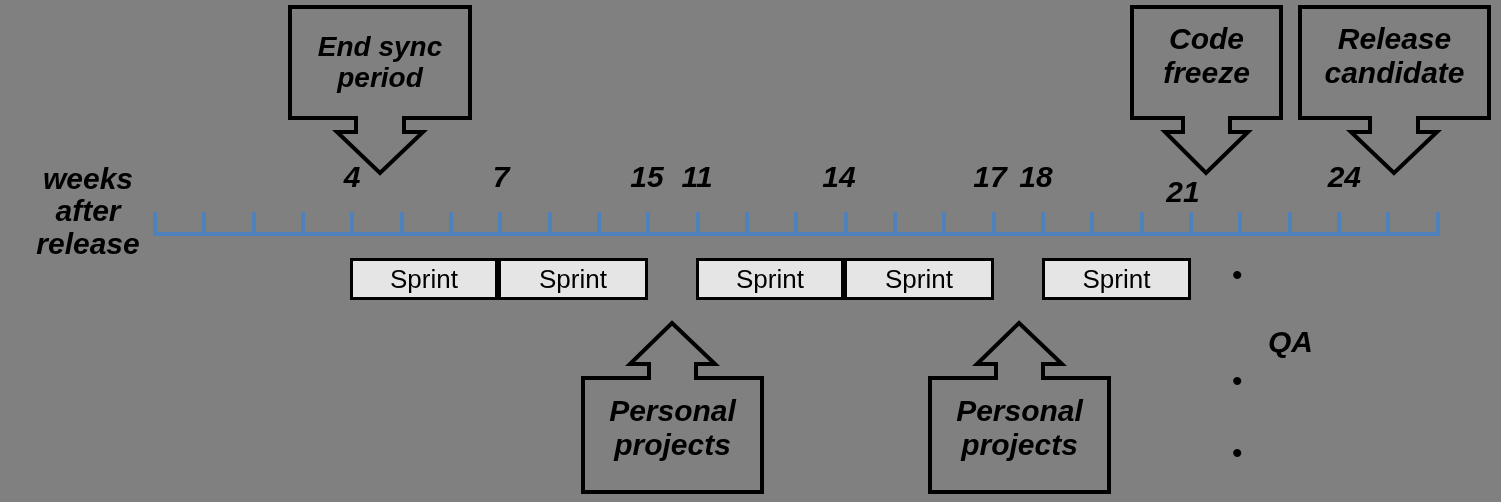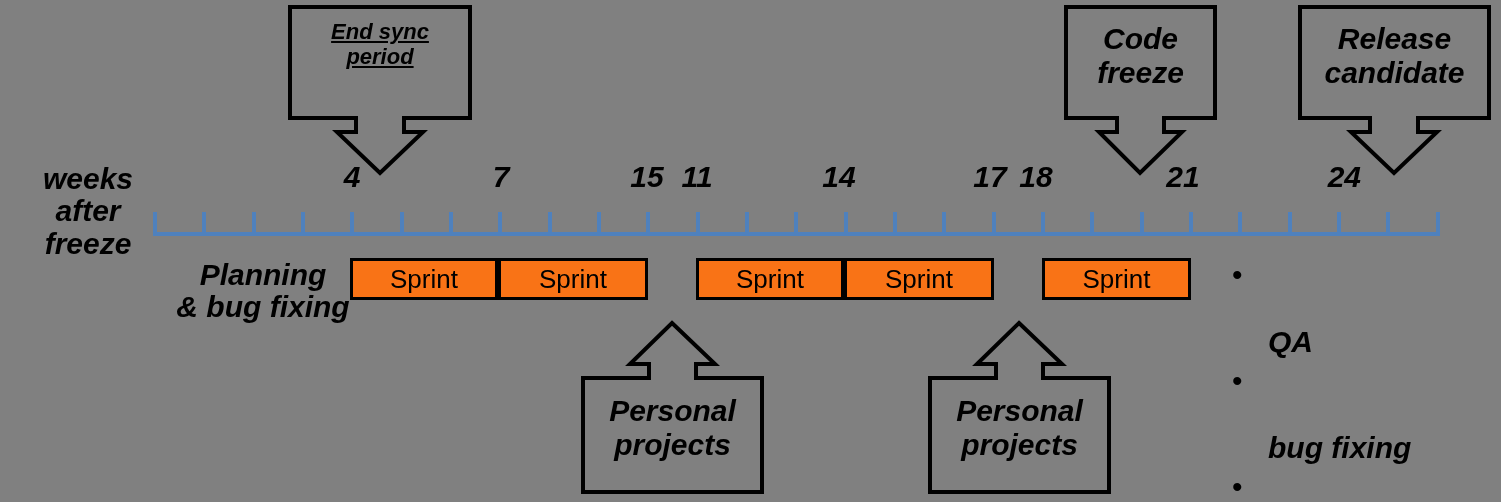--- a/index.html
+++ b/index.html
@@ -71,21 +71,21 @@
     color: #000;
     white-space: pre-line;
     line-height: 1.12;
     pointer-events: none;
   }
 
   
   .sprint {
     top: 258px;
     height: 42px;
-    background: #f97316;
+    background: #e5e5e5;
     border: 3px solid #000000;
     box-sizing: border-box;
     display: flex;
     align-items: center;
     justify-content: center;
     font-family: "Liberation Sans", sans-serif;
     font-size: 26px;
     font-style: normal;
     font-weight: normal;
     color: #000;
@@ -134,25 +134,25 @@
 </style>
 </head>
 <body>
 
 <div id="canvas">
 
   <div class="abs callout" style="left:287px; top:4px; width:186px; height:172px;">
     <svg width="186" height="172" viewBox="0 0 186 172" aria-hidden="true">
       <path d="M3,3 L183,3 L183,114 L117,114 L117,128 L136,128 L93,169 L50,128 L69,128 L69,114 L3,114 Z" fill="none" stroke="#000000" stroke-width="4" stroke-linejoin="miter"></path>
     </svg>
-    <div class="callout-text" style="top:16px; font-size:22px;text-decoration:underline;">End sync
+    <div class="callout-text" style="top:27px; font-size:28px;">End sync
 period</div>
   </div>
 
-  <div class="abs callout" style="left:1063px; top:4px; width:155px; height:172px;">
+  <div class="abs callout" style="left:1129px; top:4px; width:155px; height:172px;">
     <svg width="155" height="172" viewBox="0 0 155 172" aria-hidden="true">
       <path d="M3,3 L152,3 L152,114 L101,114 L101,128 L119,128 L77,169 L36,128 L54,128 L54,114 L3,114 Z" fill="none" stroke="#000000" stroke-width="4" stroke-linejoin="miter"></path>
     </svg>
     <div class="callout-text" style="top:18px; font-size:30px;">Code
 freeze</div>
   </div>
 
   <div class="abs callout" style="left:1297px; top:4px; width:195px; height:172px;">
     <svg width="195" height="172" viewBox="0 0 195 172" aria-hidden="true">
       <path d="M3,3 L192,3 L192,114 L121,114 L121,128 L140,128 L97,169 L54,128 L73,128 L73,114 L3,114 Z" fill="none" stroke="#000000" stroke-width="4" stroke-linejoin="miter"></path>
@@ -161,26 +161,26 @@
 candidate</div>
   </div>
 
   <div class="abs tick-label" style="left:322px;">4</div>
   <div class="abs tick-label" style="left:471px;">7</div>
   <div class="abs tick-label" style="left:617px;">15</div>
   <div class="abs tick-label" style="left:667px;text-align:center;">11</div>
   <div class="abs tick-label" style="left:809px;">14</div>
   <div class="abs tick-label" style="left:960px;">17</div>
   <div class="abs tick-label" style="left:1006px;font-style:italic;">18</div>
-  <div class="abs tick-label" style="left:1153px;">21</div>
+  <div class="abs tick-label" style="left:1153px;margin-top:15px;">21</div>
   <div class="abs tick-label" style="left:1301px;text-align:right;">24</div>
 
   <div class="abs ital" id="weeks-caption">weeks
 after
-freeze</div>
+release</div>
 
   <div class="abs" id="axis-svg">
     <svg width="1300" height="42" viewBox="0 0 1300 42" aria-hidden="true">
 
       <line x1="3" y1="36" x2="1290" y2="36" stroke="#4F81BD" stroke-width="4"></line>
 
       <g stroke="#4F81BD" stroke-width="4">
         <line x1="5" y1="14" x2="5" y2="36"></line>
         <line x1="54" y1="14" x2="54" y2="36"></line>
         <line x1="104" y1="14" x2="104" y2="36"></line>
@@ -205,22 +205,20 @@
         <line x1="1041" y1="14" x2="1041" y2="36"></line>
         <line x1="1090" y1="14" x2="1090" y2="36"></line>
         <line x1="1140" y1="14" x2="1140" y2="36"></line>
         <line x1="1189" y1="14" x2="1189" y2="36"></line>
         <line x1="1238" y1="14" x2="1238" y2="36"></line>
         <line x1="1288" y1="14" x2="1288" y2="36"></line>
       </g>
     </svg>
   </div>
 
-  <div class="abs ital" id="planning-label">Planning
-&amp; bug fixing</div>
 
   <div class="abs sprint" style="left:350px; width:148px;">Sprint</div>
   <div class="abs sprint" style="left:498px; width:150px;">Sprint</div>
   <div class="abs sprint" style="left:696px; width:148px;">Sprint</div>
   <div class="abs sprint" style="left:844px; width:150px;">Sprint</div>
   <div class="abs sprint" style="left:1042px; width:149px;">Sprint</div>
 
   <div class="abs callout" style="left:580px; top:318px; width:185px; height:180px;">
     <svg width="185" height="180" viewBox="0 0 185 180" aria-hidden="true">
       <path d="M92,5 L135,46 L116,46 L116,60 L182,60 L182,174 L3,174 L3,60 L69,60 L69,46 L50,46 Z" fill="none" stroke="#000000" stroke-width="4" stroke-linejoin="miter"></path>
@@ -238,21 +236,20 @@
   </div>
 
   <div class="abs" id="bullet-list">
     <ul>
       <li>
         <span class="bullet">•</span>
         <span>QA</span>
       </li>
       <li>
         <span class="bullet">•</span>
-        <span>bug fixing</span>
       </li>
       <li>
         <span class="bullet">•</span>
         
       </li>
     </ul>
   </div>
 
 </div>
 

